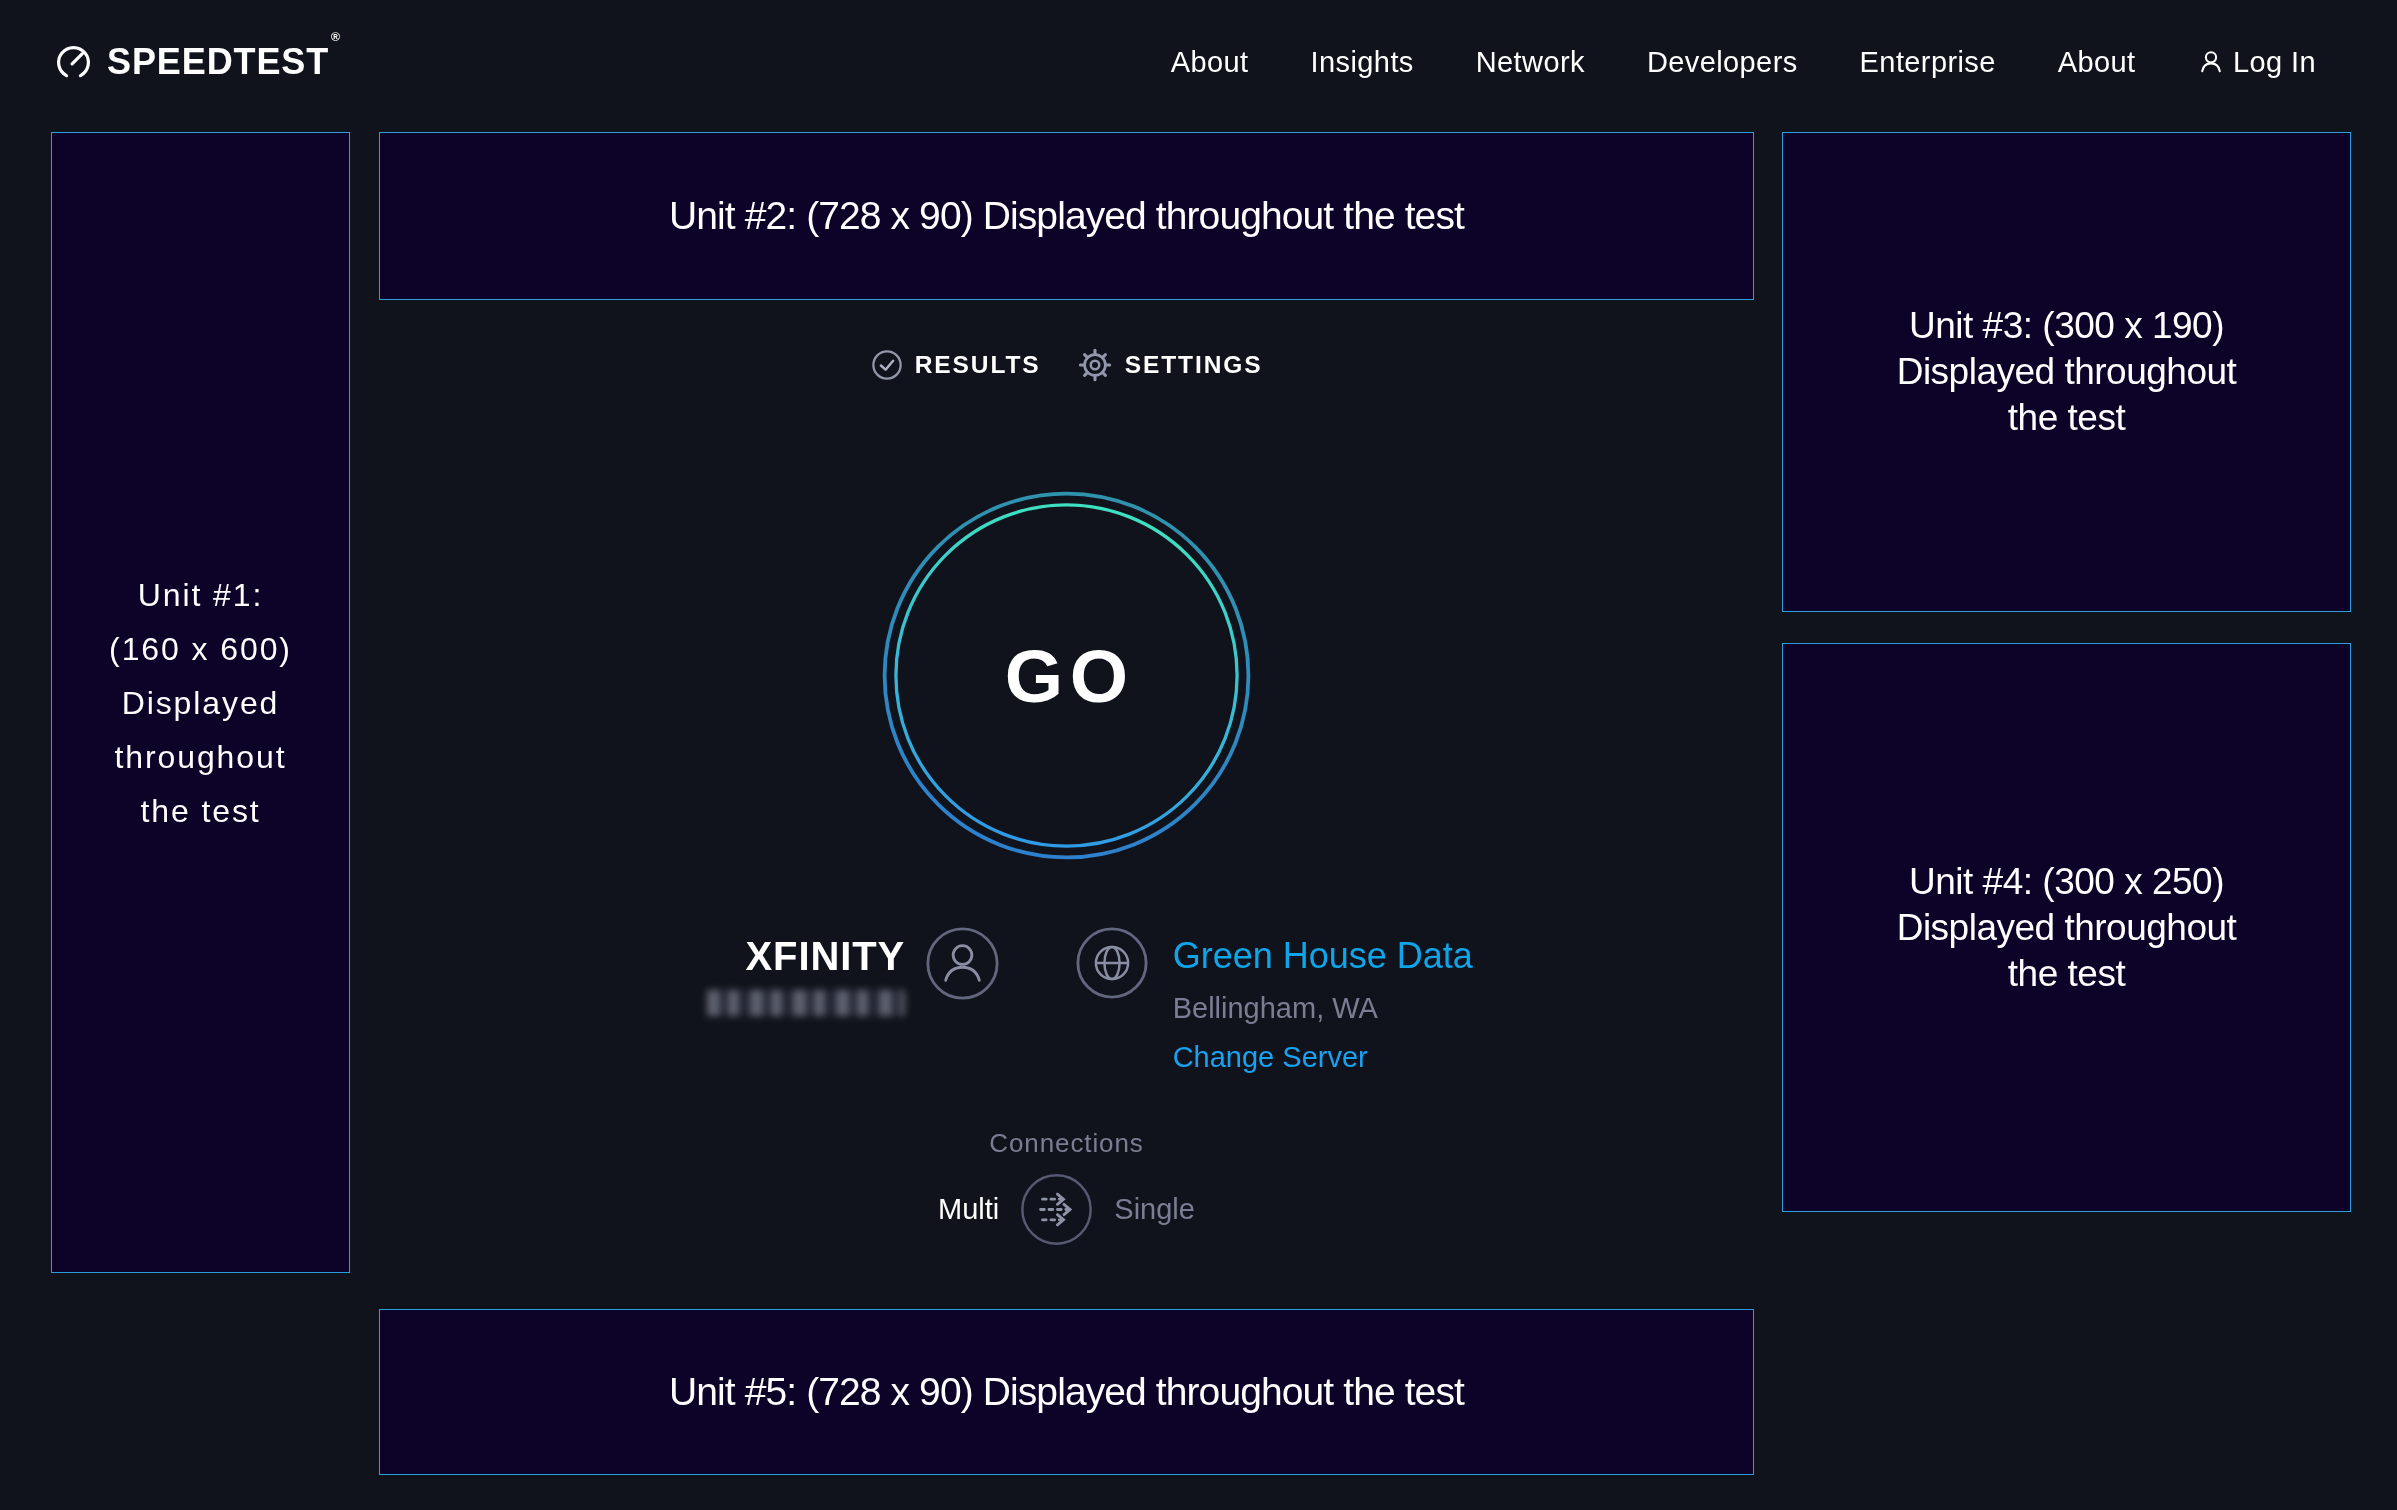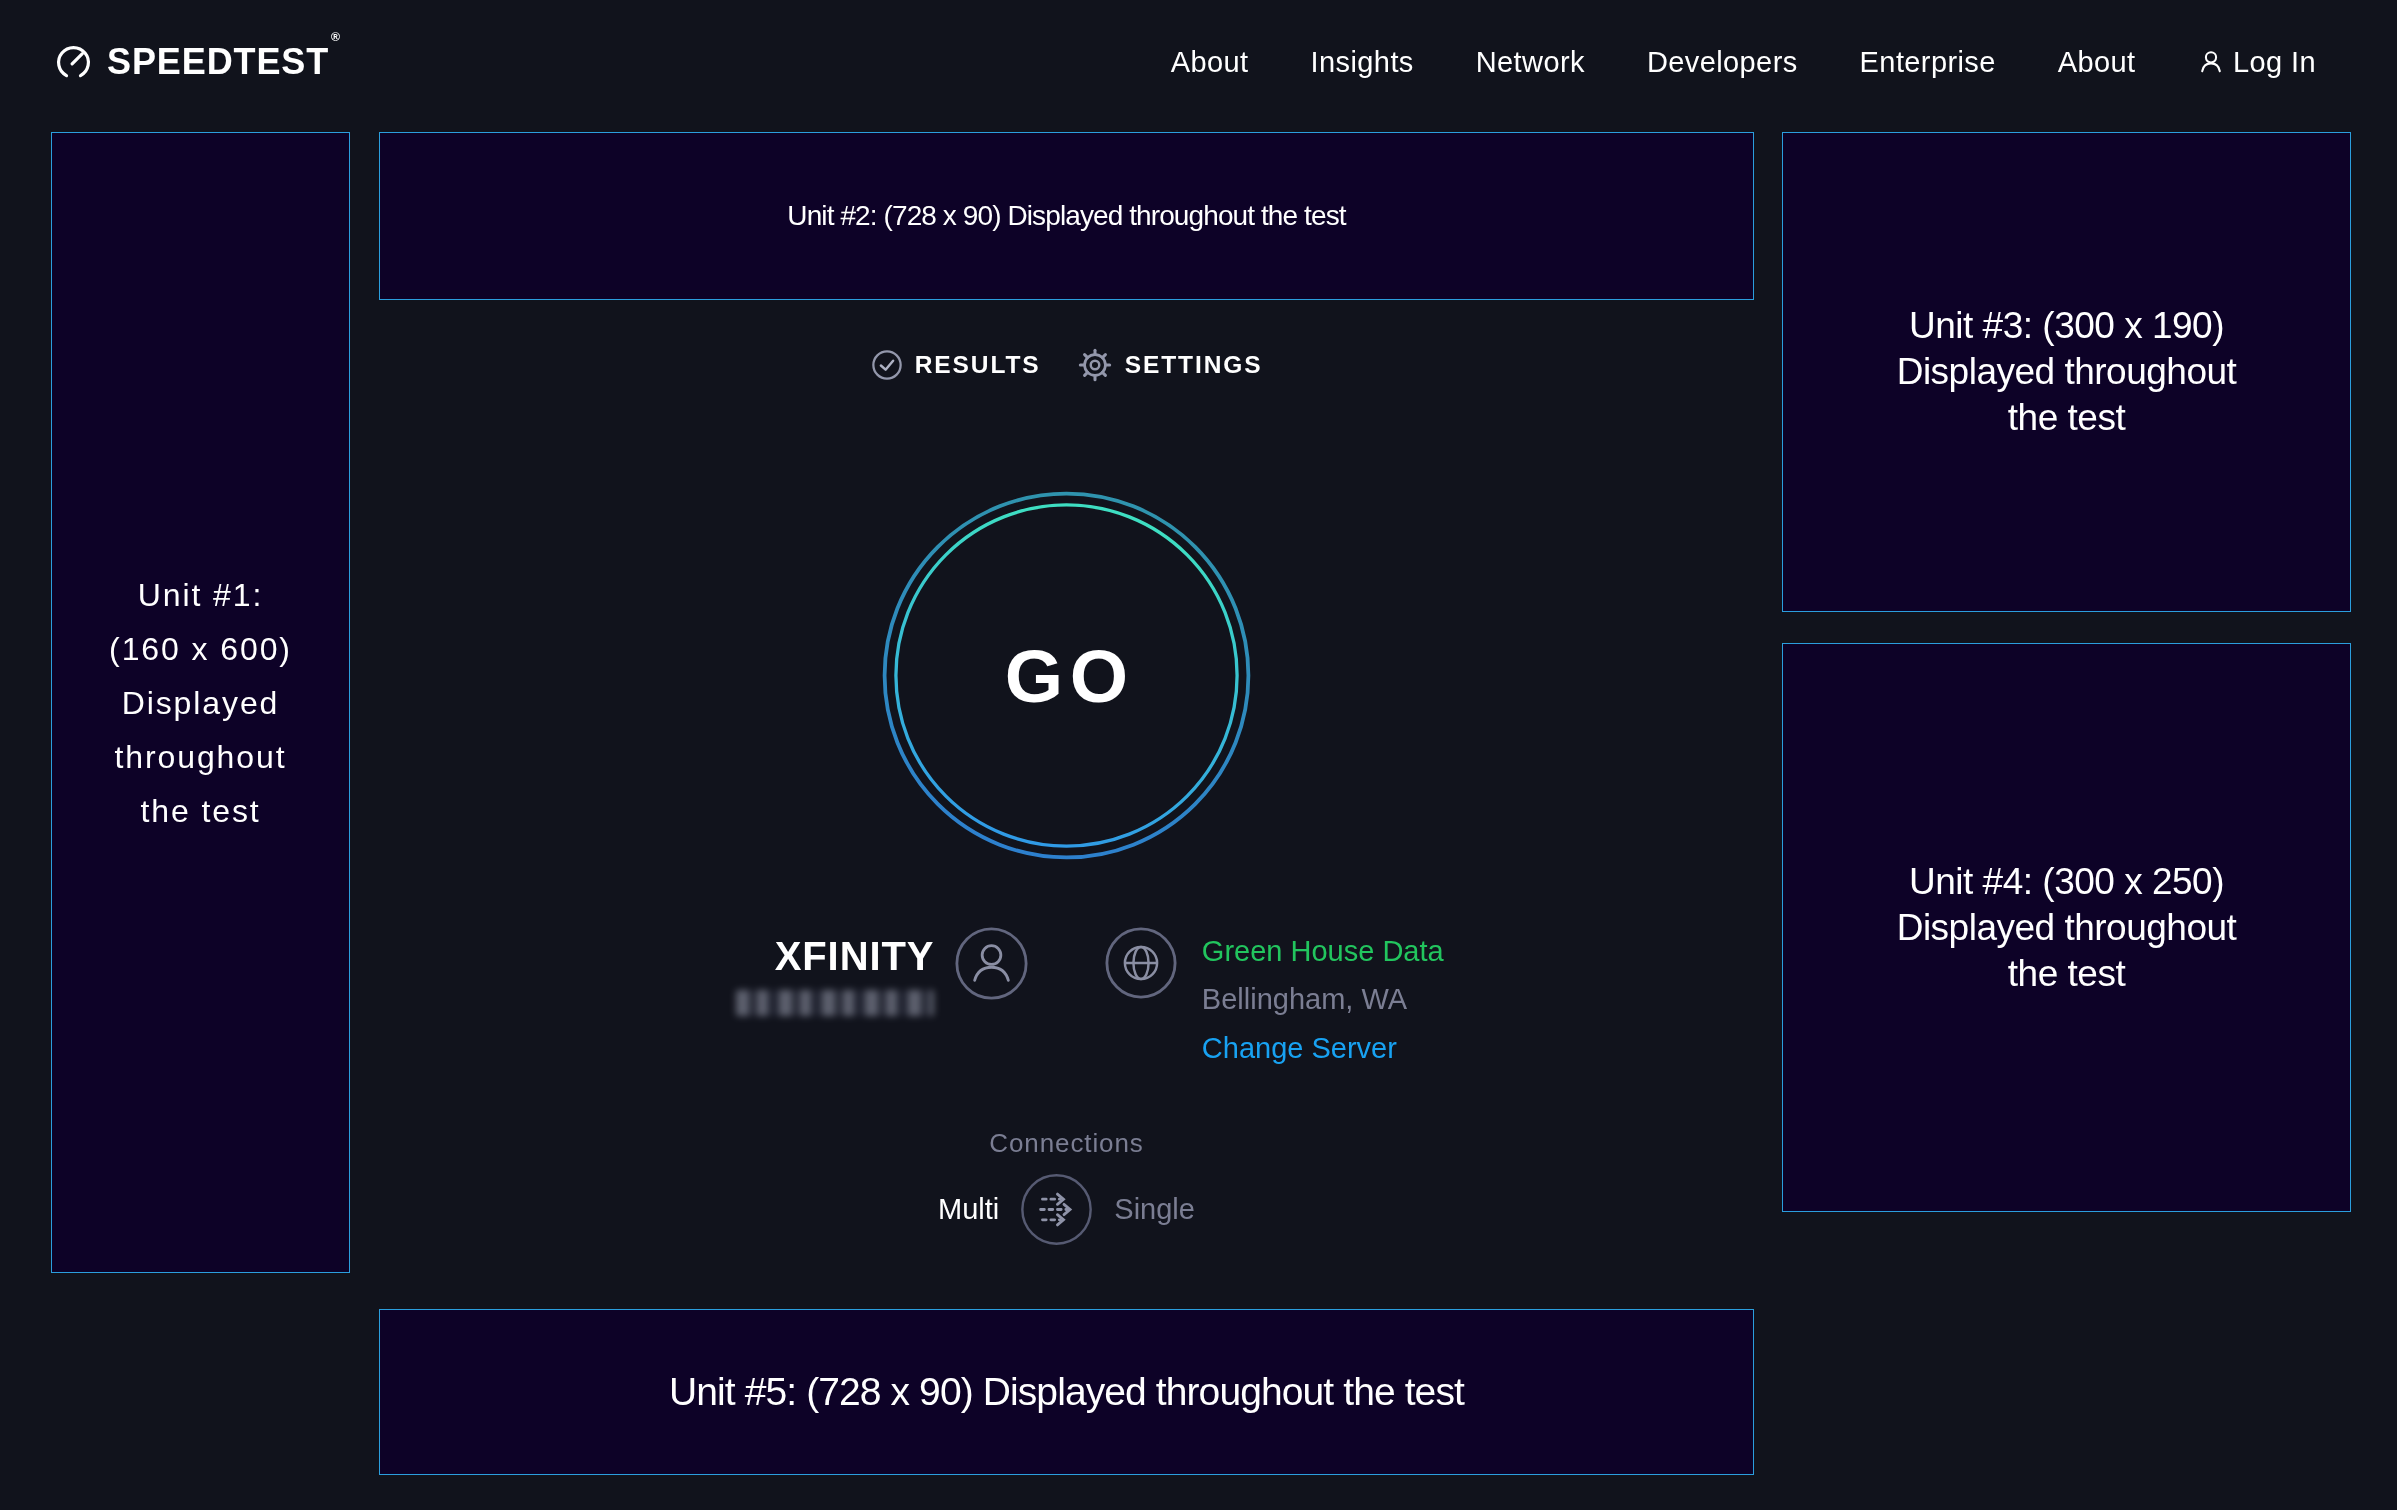--- a/index.html
+++ b/index.html
@@ -26,21 +26,21 @@
   }
   .login { display:flex; align-items:center; gap:9.4px; margin-left:62px; }
 
   
   .ad {
     position:absolute; background:#0d0227; border:1.9px solid #2b9edd;
     color:#fff; display:flex; align-items:center; justify-content:center;
     text-align:center; white-space:pre-line; cursor:pointer;
   }
   .ad-1 { left:51px;  top:132px;  width:299px;  height:1141px; font-size:32px; letter-spacing:1.9px;  line-height:54px; }
-  .ad-2 { left:379px; top:132px;  width:1375px; height:168px;  font-size:28px; letter-spacing:-0.9px; }
+  .ad-2 { left:379px; top:132px;  width:1375px; height:168px;  font-size:39px; letter-spacing:-0.9px; }
   .ad-3 { left:1782px; top:132px; width:569px;  height:480px;  font-size:37px; letter-spacing:-0.5px; line-height:46px; }
   .ad-4 { left:1782px; top:643px; width:569px;  height:569px;  font-size:37px; letter-spacing:-0.5px; line-height:46px; }
   .ad-5 { left:379px; top:1309px; width:1375px; height:166px;  font-size:39px; letter-spacing:-0.9px; }
 
   
   .tabs {
     position:absolute; left:351px; top:337px; width:1431px; height:56px;
     display:flex; align-items:center; justify-content:center; gap:36px;
   }
   .tab { display:flex; align-items:center; gap:12.2px; cursor:pointer; }
@@ -66,21 +66,21 @@
     margin-top:11.3px; width:198px; height:25.4px; border-radius:1.9px;
     background:repeating-linear-gradient(90deg,
       rgba(190,195,215,.55) 0 13px, rgba(110,115,140,.25) 13px 21px,
       rgba(205,210,230,.5) 21px 32px, rgba(80,85,110,.3) 32px 43px);
     filter:blur(3.8px); opacity:.8;
   }
   .badge { margin-top:9.4px; }
   .badge-person { margin-left:21px; }
   .badge-globe { margin-left:77px; }
   .server-col { margin-left:24.5px; margin-top:17px; display:flex; flex-direction:column; }
-  .server-name { font-size:29px; font-weight:500; color:#22c55e; }
+  .server-name { font-size:36px; font-weight:500; color:#0ea5e9; }
   .server-loc  { font-size:29px; color:#7b7e93; margin-top:15px; }
   .server-change { font-size:29px; color:#18a2f2; margin-top:16px; cursor:pointer; }
 
   
   .conn-label {
     position:absolute; left:351px; top:1128px; width:1431px;
     text-align:center; font-size:26px; letter-spacing:0.9px; color:#7b7e93;
   }
   .conn-row {
     position:absolute; left:351px; top:1172px; width:1431px; height:75px;

